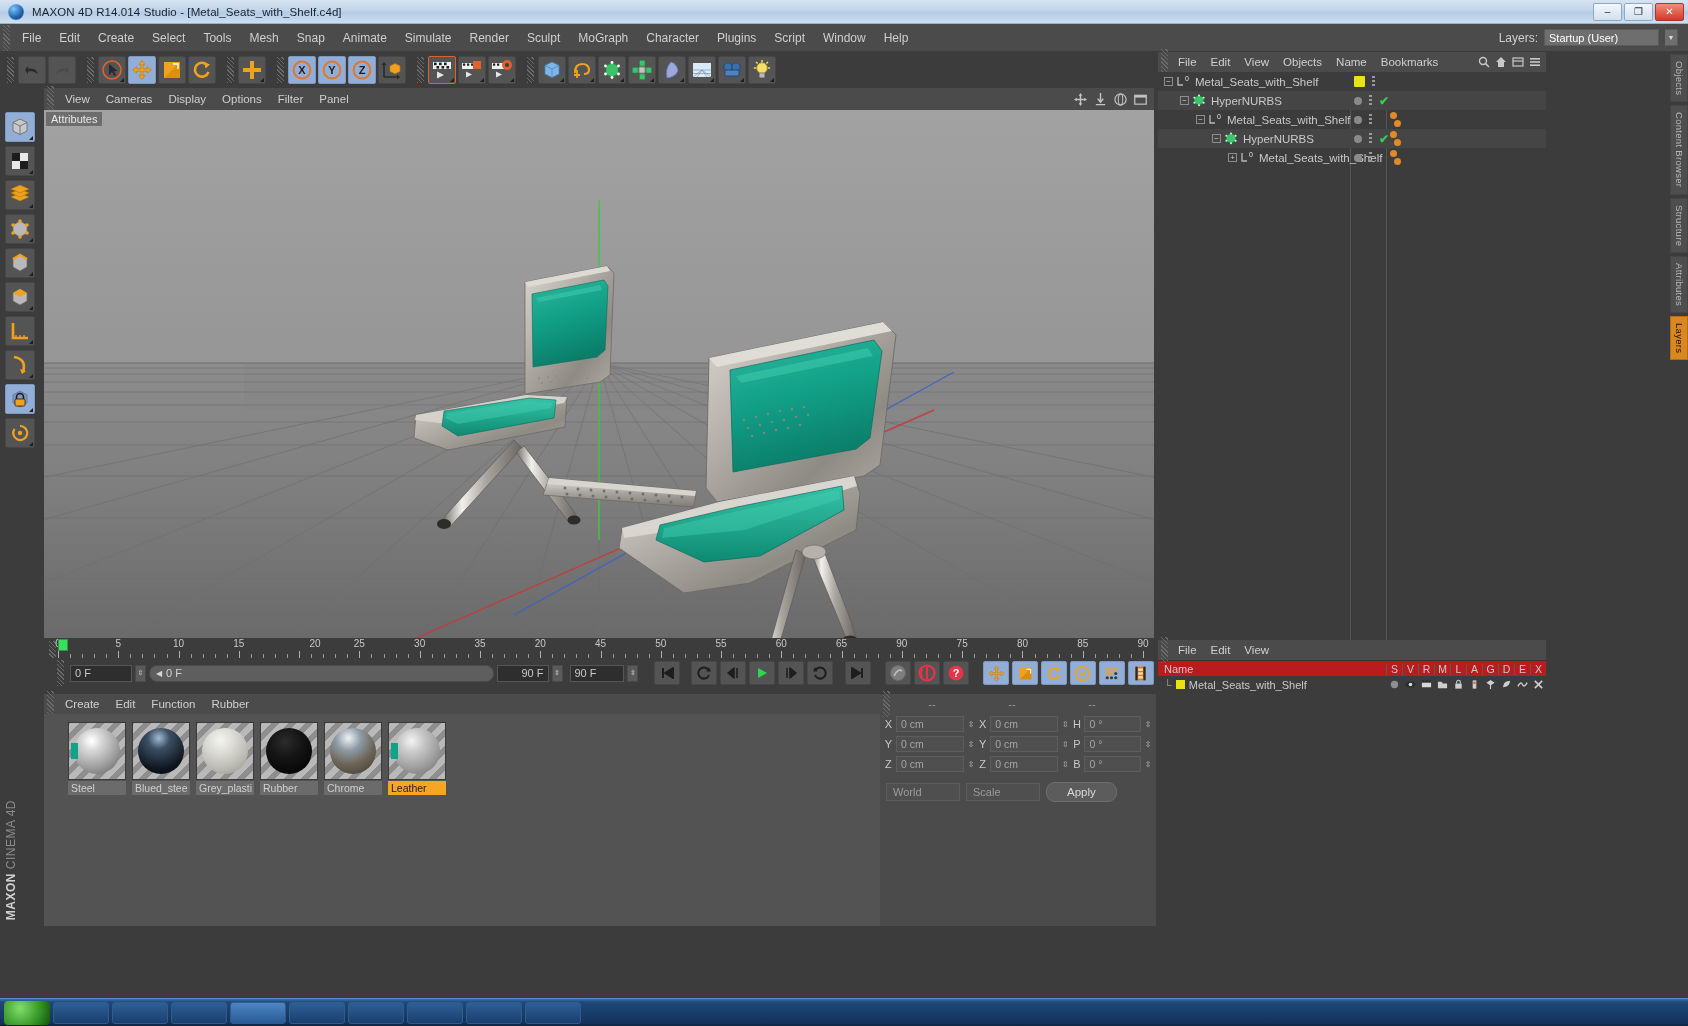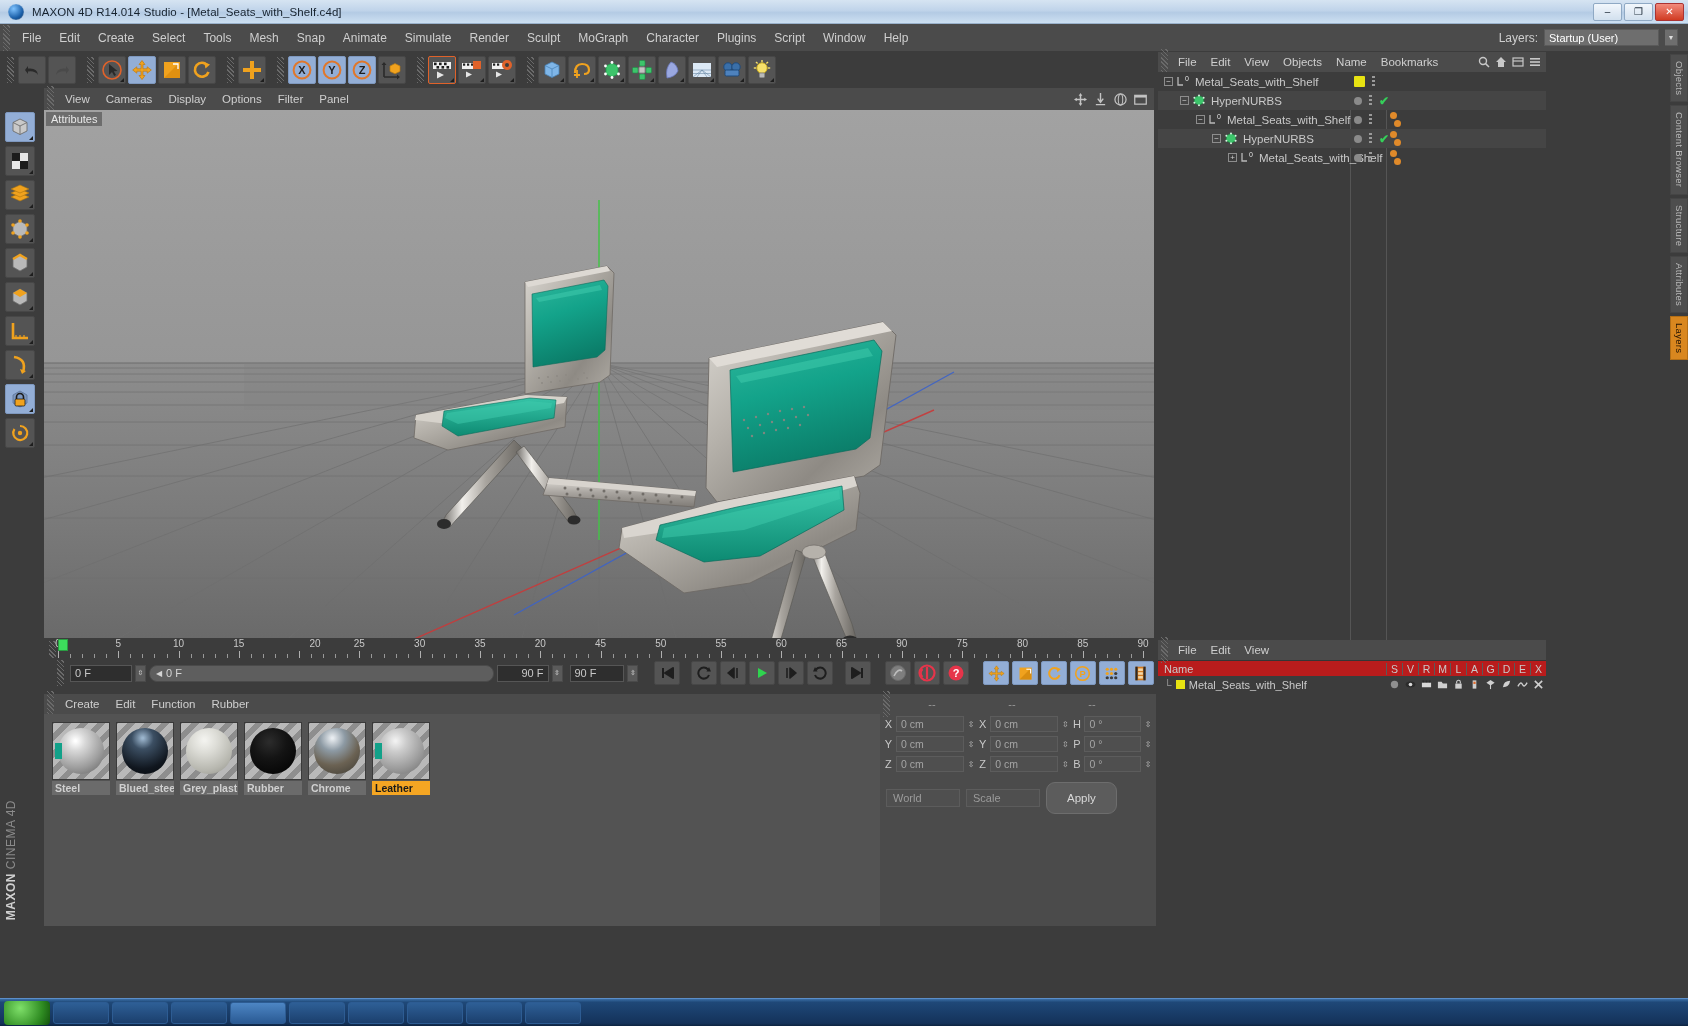--- a/index.html
+++ b/index.html
@@ -95,21 +95,21 @@
   .tp { width:26px; height:24px; background:#545454; border:1px solid #474747;
     border-radius:2px; display:flex; align-items:center; justify-content:center;}
   .tp.sel { background:#93aed6; border-color:#7e98bf; }
 
   
   .matmgr { position:absolute; left:44px; top:694px; width:836px; height:232px;
     background:#4b4b4b; }
   .mm-menu { height:20px; background:#4b4b4b; display:flex; align-items:center; }
   .mm-menu .mi { font-size:11.5px; color:#cfcfcf; padding:2px 8px; }
   .mm-body { position:absolute; left:0; top:20px; width:836px; height:212px;
-    background:#535353; padding:8px 0 0 8px; display:flex; gap:6px; align-items:flex-start;font-weight:bold; }
+    background:#535353; padding:8px 0 0 24px; display:flex; gap:6px; align-items:flex-start; }
   .mat { width:58px; }
   .mat-thumb { width:58px; height:58px; border:1px solid #3a3a3a; position:relative;
     overflow:hidden;
     background-image:repeating-linear-gradient(-45deg,#b9b9b9 0 6px,#8e8e8e 6px 12px); }
   .mat-ball { position:absolute; left:50%; top:50%; transform:translate(-50%,-50%);
     width:46px; height:46px; border-radius:50%; }
   .mat-name { font-size:10.5px; color:#d0d0d0; background:#6b6b6b; margin-top:1px;
     padding:1px 3px; white-space:nowrap; overflow:hidden; text-align:left; }
   .mat-name.sel { background:#f5a623; color:#1a1a1a; }
 
@@ -119,21 +119,21 @@
   .co-head { height:20px; display:flex; align-items:center; }
   .co-head span { font-size:11px; color:#9a9a9a; }
   .co-row { display:flex; align-items:center; gap:3px; padding:2px 4px; }
   .co-lbl { width:10px; font-size:11px; color:#c8c8c8; text-align:center; }
   .co-in { height:16px; background:#4f4f4f; border:1px solid #5c5c5c; font-size:10.5px;
     color:#a5a5a5; padding:0 4px; display:flex; align-items:center; }
   .co-sp { width:9px; font-size:8px; color:#bbb; text-align:center; }
   .co-bot { display:flex; align-items:center; gap:6px; padding:8px 6px; }
   .co-sel { height:18px; background:#4f4f4f; border:1px solid #5c5c5c; font-size:11px;
     color:#9b9b9b; padding:0 6px; display:flex; align-items:center; }
-  .co-apply { height:32px; background:#5c5c5c; border:1px solid #6d6d6d; border-radius:9px;
+  .co-apply { height:20px; background:#5c5c5c; border:1px solid #6d6d6d; border-radius:9px;
     font-size:11.5px; color:#d9d9d9; padding:0 20px; display:flex; align-items:center; }
 
   
   .objmgr { position:absolute; left:1158px; top:52px; width:388px; height:580px;
     background:#3c3c3c; }
   .om-menu { height:20px; background:#4b4b4b; display:flex; align-items:center; }
   .om-menu .mi { font-size:11.5px; color:#cfcfcf; padding:2px 7px; }
   .om-icons { margin-left:auto; display:flex; gap:5px; padding-right:5px; }
   .om-body { position:absolute; left:0; top:20px; width:388px; height:560px; background:#3c3c3c; }
   .om-row { height:19px; display:flex; align-items:center; position:relative; }

